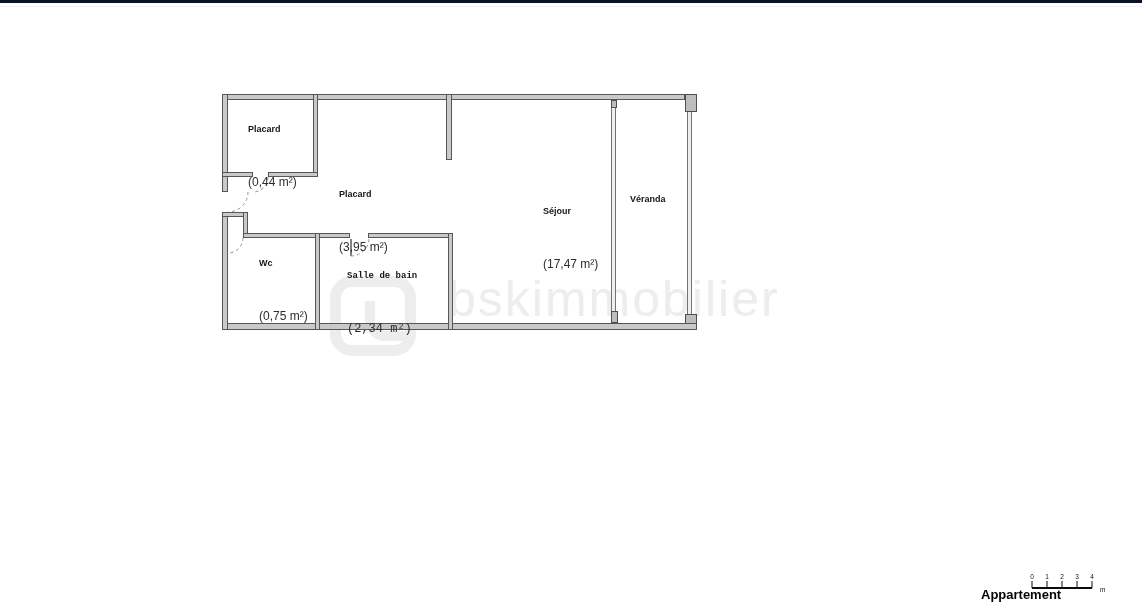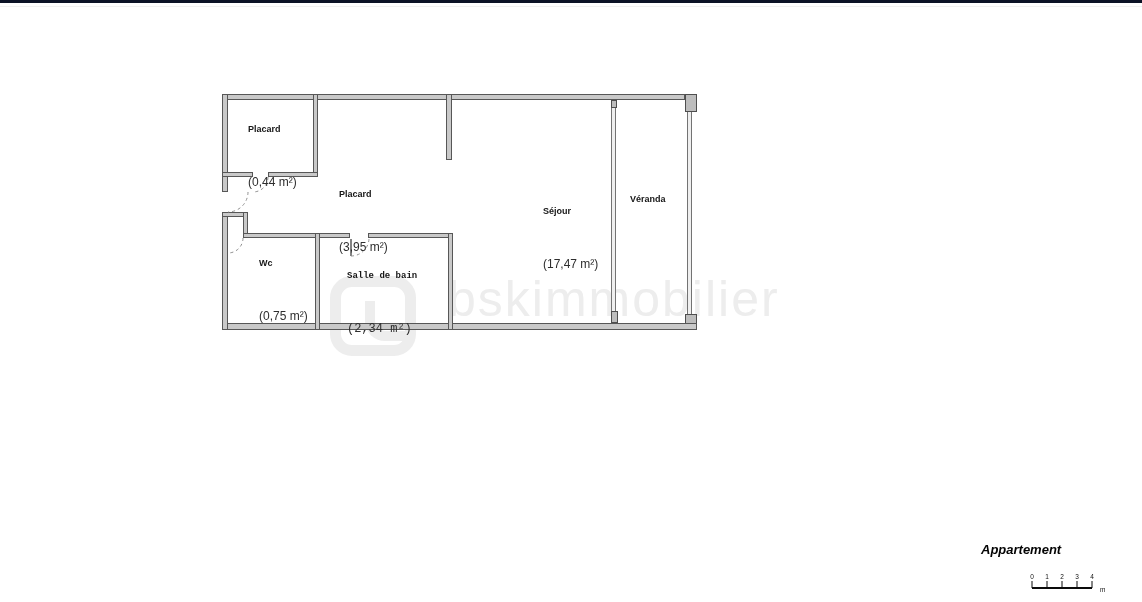--- a/index.html
+++ b/index.html
@@ -24,22 +24,22 @@
   .block{position:absolute;background:#bdbdbd;border:1px solid #4e4e4e;box-sizing:border-box;}
   .glass{position:absolute;background:#efefef;border-left:1px solid #737373;
          border-right:1px solid #737373;box-sizing:border-box;}
   .doors{position:absolute;left:0;top:0;width:475px;height:236px;pointer-events:none;}
 
   .room-label{position:absolute;color:#1c1c1c;line-height:1.25;white-space:nowrap;}
   .room-name{font-size:9px;font-weight:bold;color:#161616;}
   .room-area{font-size:12px;color:#2e2e2e;margin-top:40px;}
 
   
-  .tb-title{position:absolute;left:981px;top:542px;font-size:13px;font-weight:bold;
-            color:#050505;z-index:3;font-style:italic;}
+  .tb-title{position:absolute;left:981px;top:587px;font-size:13px;font-weight:bold;
+            color:#050505;z-index:3;}
   .scalebar{position:absolute;left:1026px;top:572px;width:86px;height:26px;z-index:3;}
   .scalebar svg{position:absolute;left:0;top:0;}
   .tick-label{position:absolute;top:1px;transform:translateX(-50%);font-size:6.5px;color:#111;}
   .unit-label{position:absolute;left:74px;top:14px;font-size:6.5px;color:#111;}
 </style>
 </head>
 <body>
 
 <div class="page">
 

